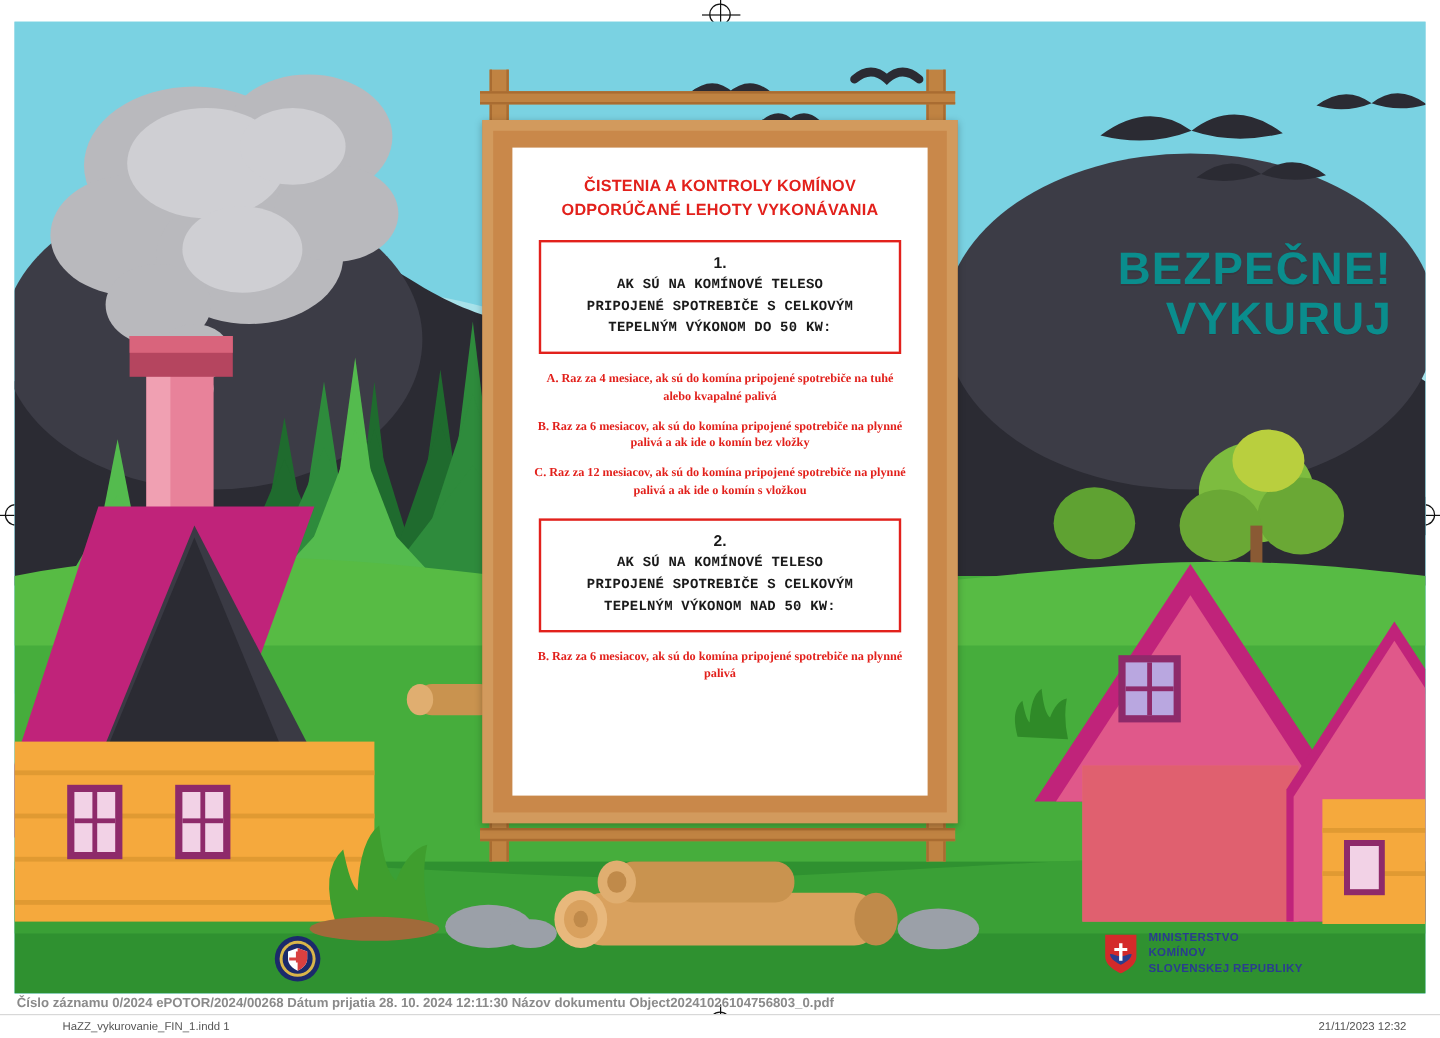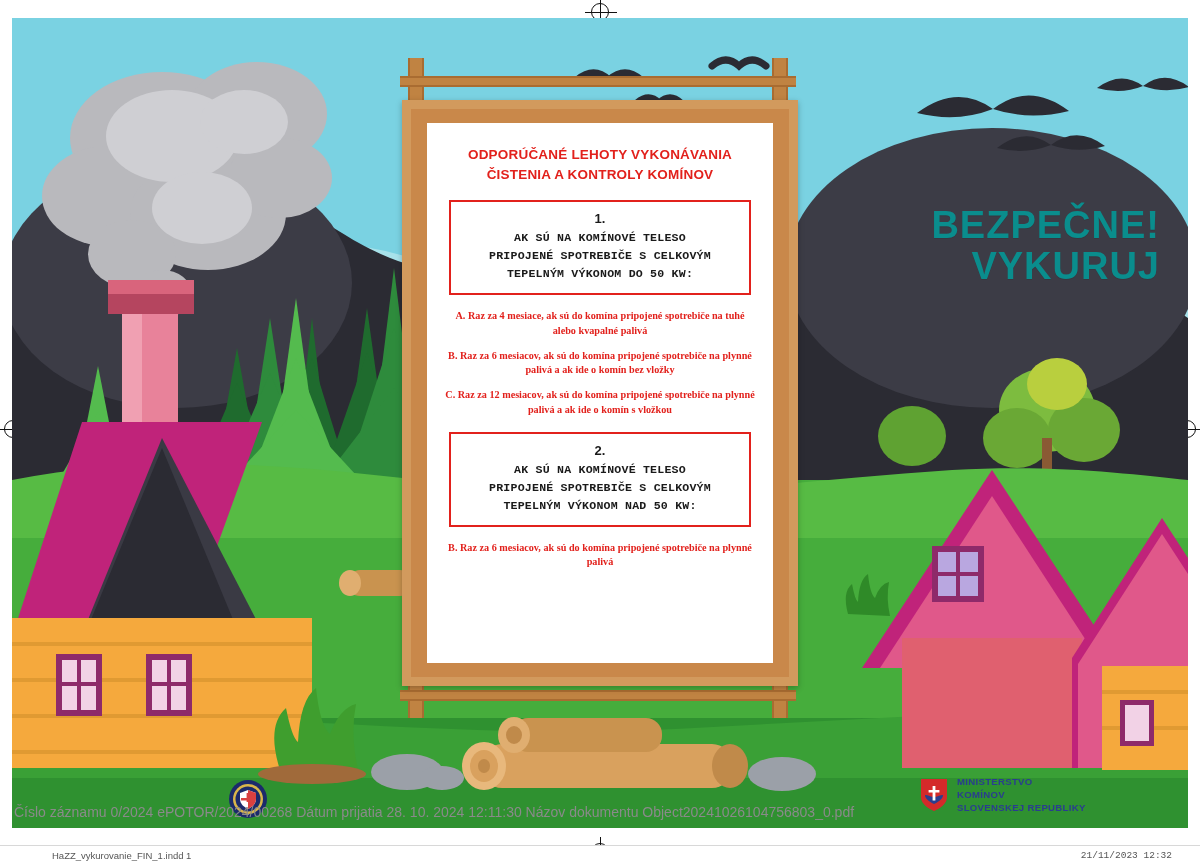--- a/index.html
+++ b/index.html
@@ -138,36 +138,36 @@
   }
   .min-logo .shield { width: 28px; height: 34px; }
   .min-logo .txt {
     font-size: 9.6px; font-weight: bold; color: #2a3d8f; line-height: 1.35;
     letter-spacing: .3px;
   }
 
   
   .doc-strip {
     position: absolute;
-    left: 14px; top: 804px; width: 1172px;
-    font-size: 14px; color: #8a8a8a; white-space: nowrap;
+    left: 14px; top: 830px; width: 1172px;
+    font-size: 11px; color: #8a8a8a; white-space: nowrap; font-weight: bold;
   }
   .bottom-bar {
     position: absolute;
     left: 0; top: 845px; width: 1200px; height: 20px;
     border-top: 1px solid #d8d8d8;
     background: #fff;
   }
   .bottom-bar .fname {
     position: absolute; left: 38px; top: 4px;
     font-size: 9.5px; color: #555; margin-left: 14px;
   }
   .bottom-bar .stamp {
     position: absolute; right: 28px; top: 4px;
-    font-size: 9.5px; color: #555; font-family: Liberation Mono, monospace;
+    font-size: 9.5px; color: #555;
   }
 </style>
 </head>
 <body>
 
 <div class="page">
 
   <div class="reg top"></div>
   <div class="reg bottom"></div>
   <div class="reg left"></div>
@@ -344,22 +344,22 @@
 
   <div class="post l"></div>
   <div class="post r"></div>
   <div class="crossbar a"></div>
   <div class="crossbar b"></div>
 
   <div class="board">
     <div class="board-inner">
 
       <div class="poster-title">
+        <div>ČISTENIA A KONTROLY KOMÍNOV</div>
         <div>ODPORÚČANÉ LEHOTY VYKONÁVANIA</div>
-        <div>ČISTENIA A KONTROLY KOMÍNOV</div>
       </div>
 
       <div class="redbox">
         <div class="num">1.</div>
         <div class="txt">
           <div>AK SÚ NA KOMÍNOVÉ TELESO</div>
           <div>PRIPOJENÉ SPOTREBIČE S CELKOVÝM</div>
           <div>TEPELNÝM VÝKONOM DO 50 KW:</div>
         </div>
       </div>

